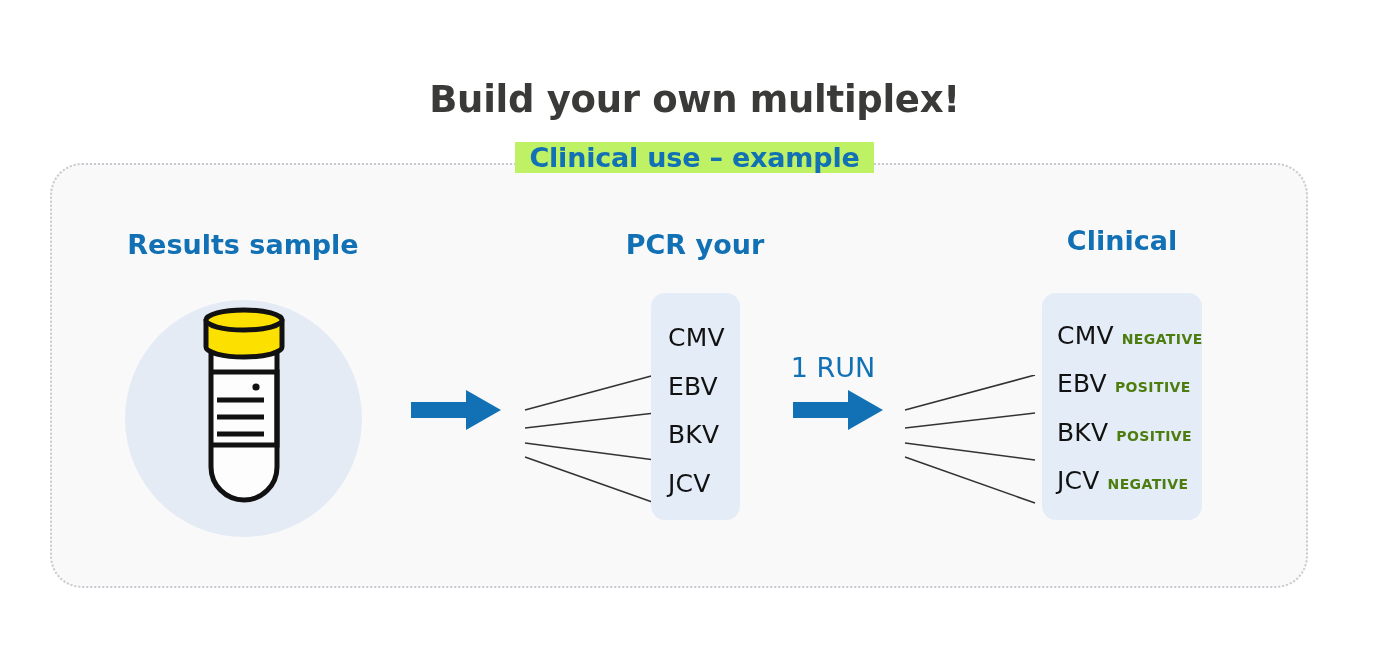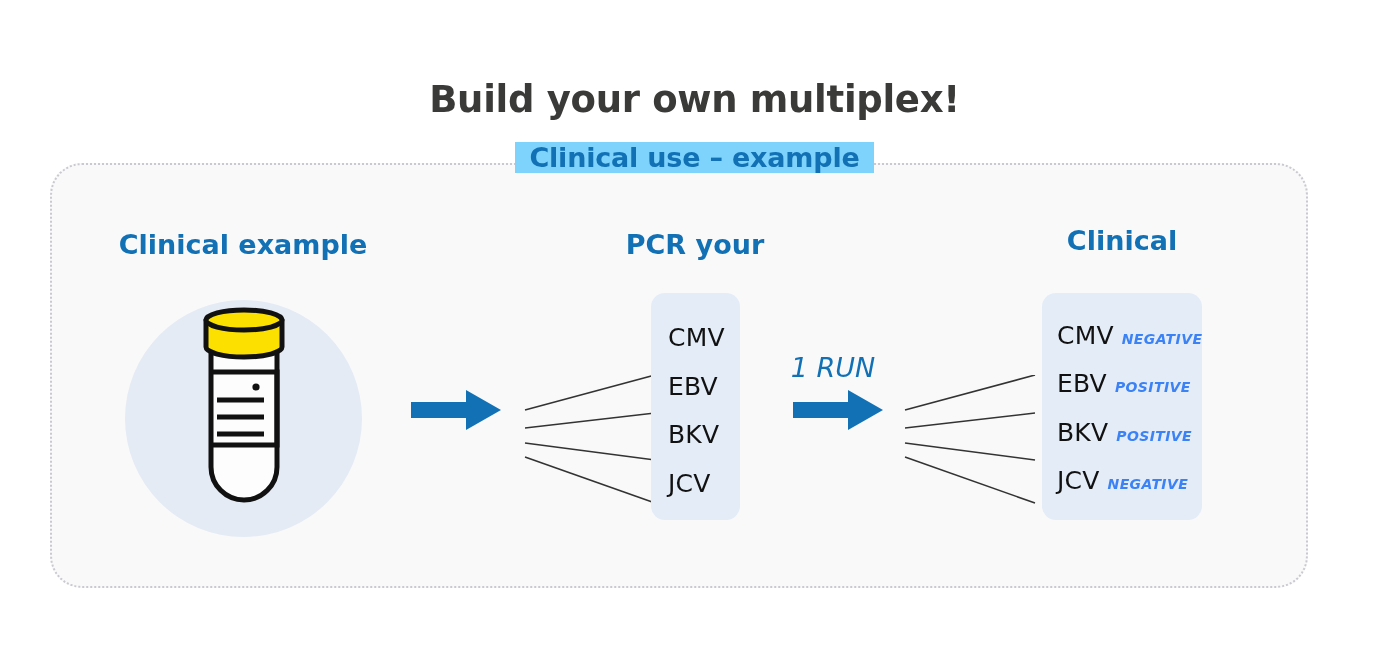--- a/index.html
+++ b/index.html
@@ -37,21 +37,21 @@
     text-align: center;
     font-size: 27px;
     font-weight: bold;
     color: #1271b5;
     letter-spacing: -0.2px;
     white-space: nowrap;
     z-index: 5;
   }
   .sub-title-inner {
     display: inline-block;
-    background: #7dd3fc;
+    background: #bef264;
     padding: 0 14px;
   }
 
   
   .panel {
     position: absolute;
     left: 50px;
     top: 163px;
     width: 1258px;
     height: 425px;
@@ -99,21 +99,20 @@
   .run-label {
     position: absolute;
     left: 768px;
     top: 352px;
     width: 130px;
     text-align: center;
     font-size: 27px;
     font-weight: normal;
     color: #1271b5;
     white-space: nowrap;
-    font-style: italic;
   }
 
   
   .fan-svg { position: absolute; }
   #fan-pcr     { left: 520px; top: 375px; }
   #fan-results { left: 900px; top: 375px; }
 
   
   .target-box {
     position: absolute;
@@ -132,24 +131,23 @@
   }
   .target-name {
     font-size: 25px;
     font-weight: normal;
     color: #111111;
     letter-spacing: 0.2px;
   }
   .target-status {
     font-size: 14px;
     font-weight: bold;
-    color: #3b82f6;
+    color: #4d7c0f;
     letter-spacing: 0.4px;
     margin-left: 8px;
-    font-style: italic;
   }
   
   #pcr-row-0 { left: 668px; top: 323px; }
   #pcr-row-1 { left: 668px; top: 372px; }
   #pcr-row-2 { left: 668px; top: 420px; }
   #pcr-row-3 { left: 668px; top: 469px; }
   
   #res-row-0 { left: 1057px; top: 321px; }
   #res-row-1 { left: 1057px; top: 369px; }
   #res-row-2 { left: 1057px; top: 418px; }
@@ -159,21 +157,21 @@
 <body>
 
 <div class="main-title">Build your own multiplex!</div>
 
 <div class="sub-title">
   <span class="sub-title-inner">Clinical use – example</span>
 </div>
 
 <div class="panel"></div>
 
-<div class="col-heading" id="h-sample">Clinical example</div>
+<div class="col-heading" id="h-sample">Results sample</div>
 <div class="col-heading" id="h-pcr">PCR your</div>
 <div class="col-heading" id="h-results">Clinical</div>
 
 <div class="sample-circle"></div>
 <svg class="tube-svg" width="128" height="215" viewBox="0 0 128 215">
 
   <path d="M31 40 L31 162 a33 33 0 0 0 66 0 L97 40 Z" fill="#fdfdfd" stroke="#111111" stroke-width="5" stroke-linejoin="round"></path>
 
   <path d="M33 67 L97 67 L97 140 L33 140" fill="none" stroke="#111111" stroke-width="5" stroke-linejoin="miter"></path>
 

